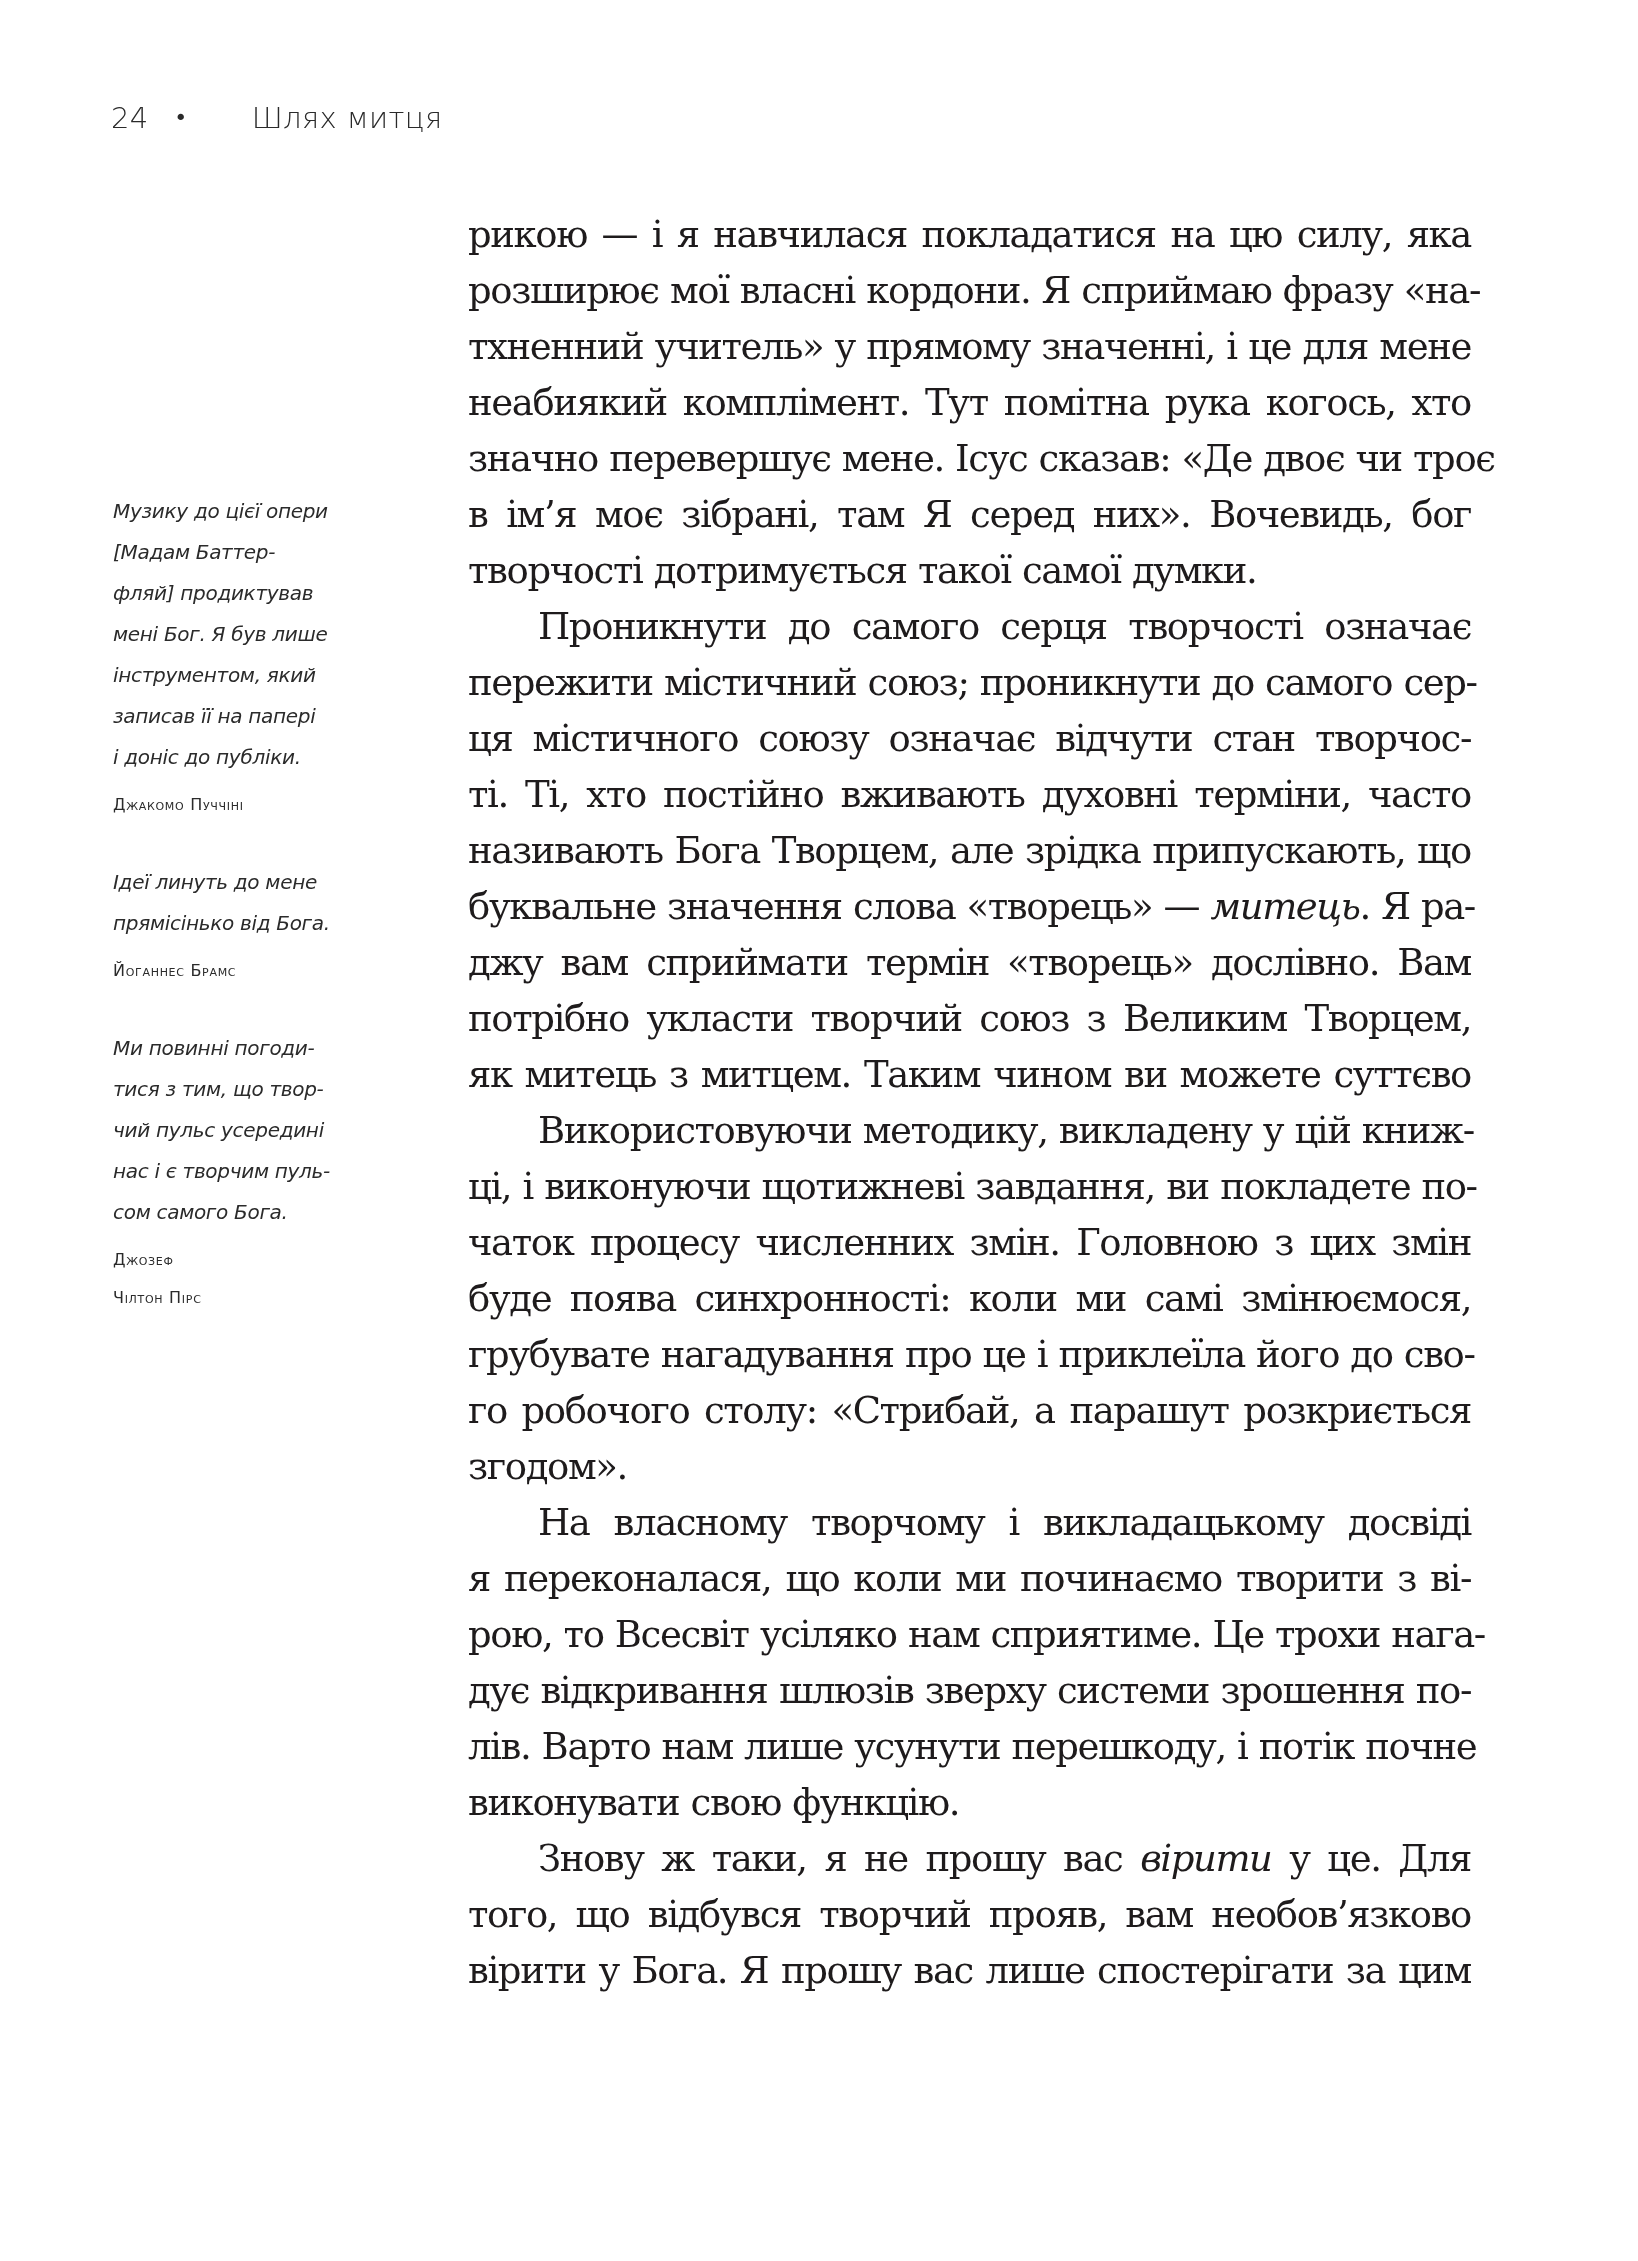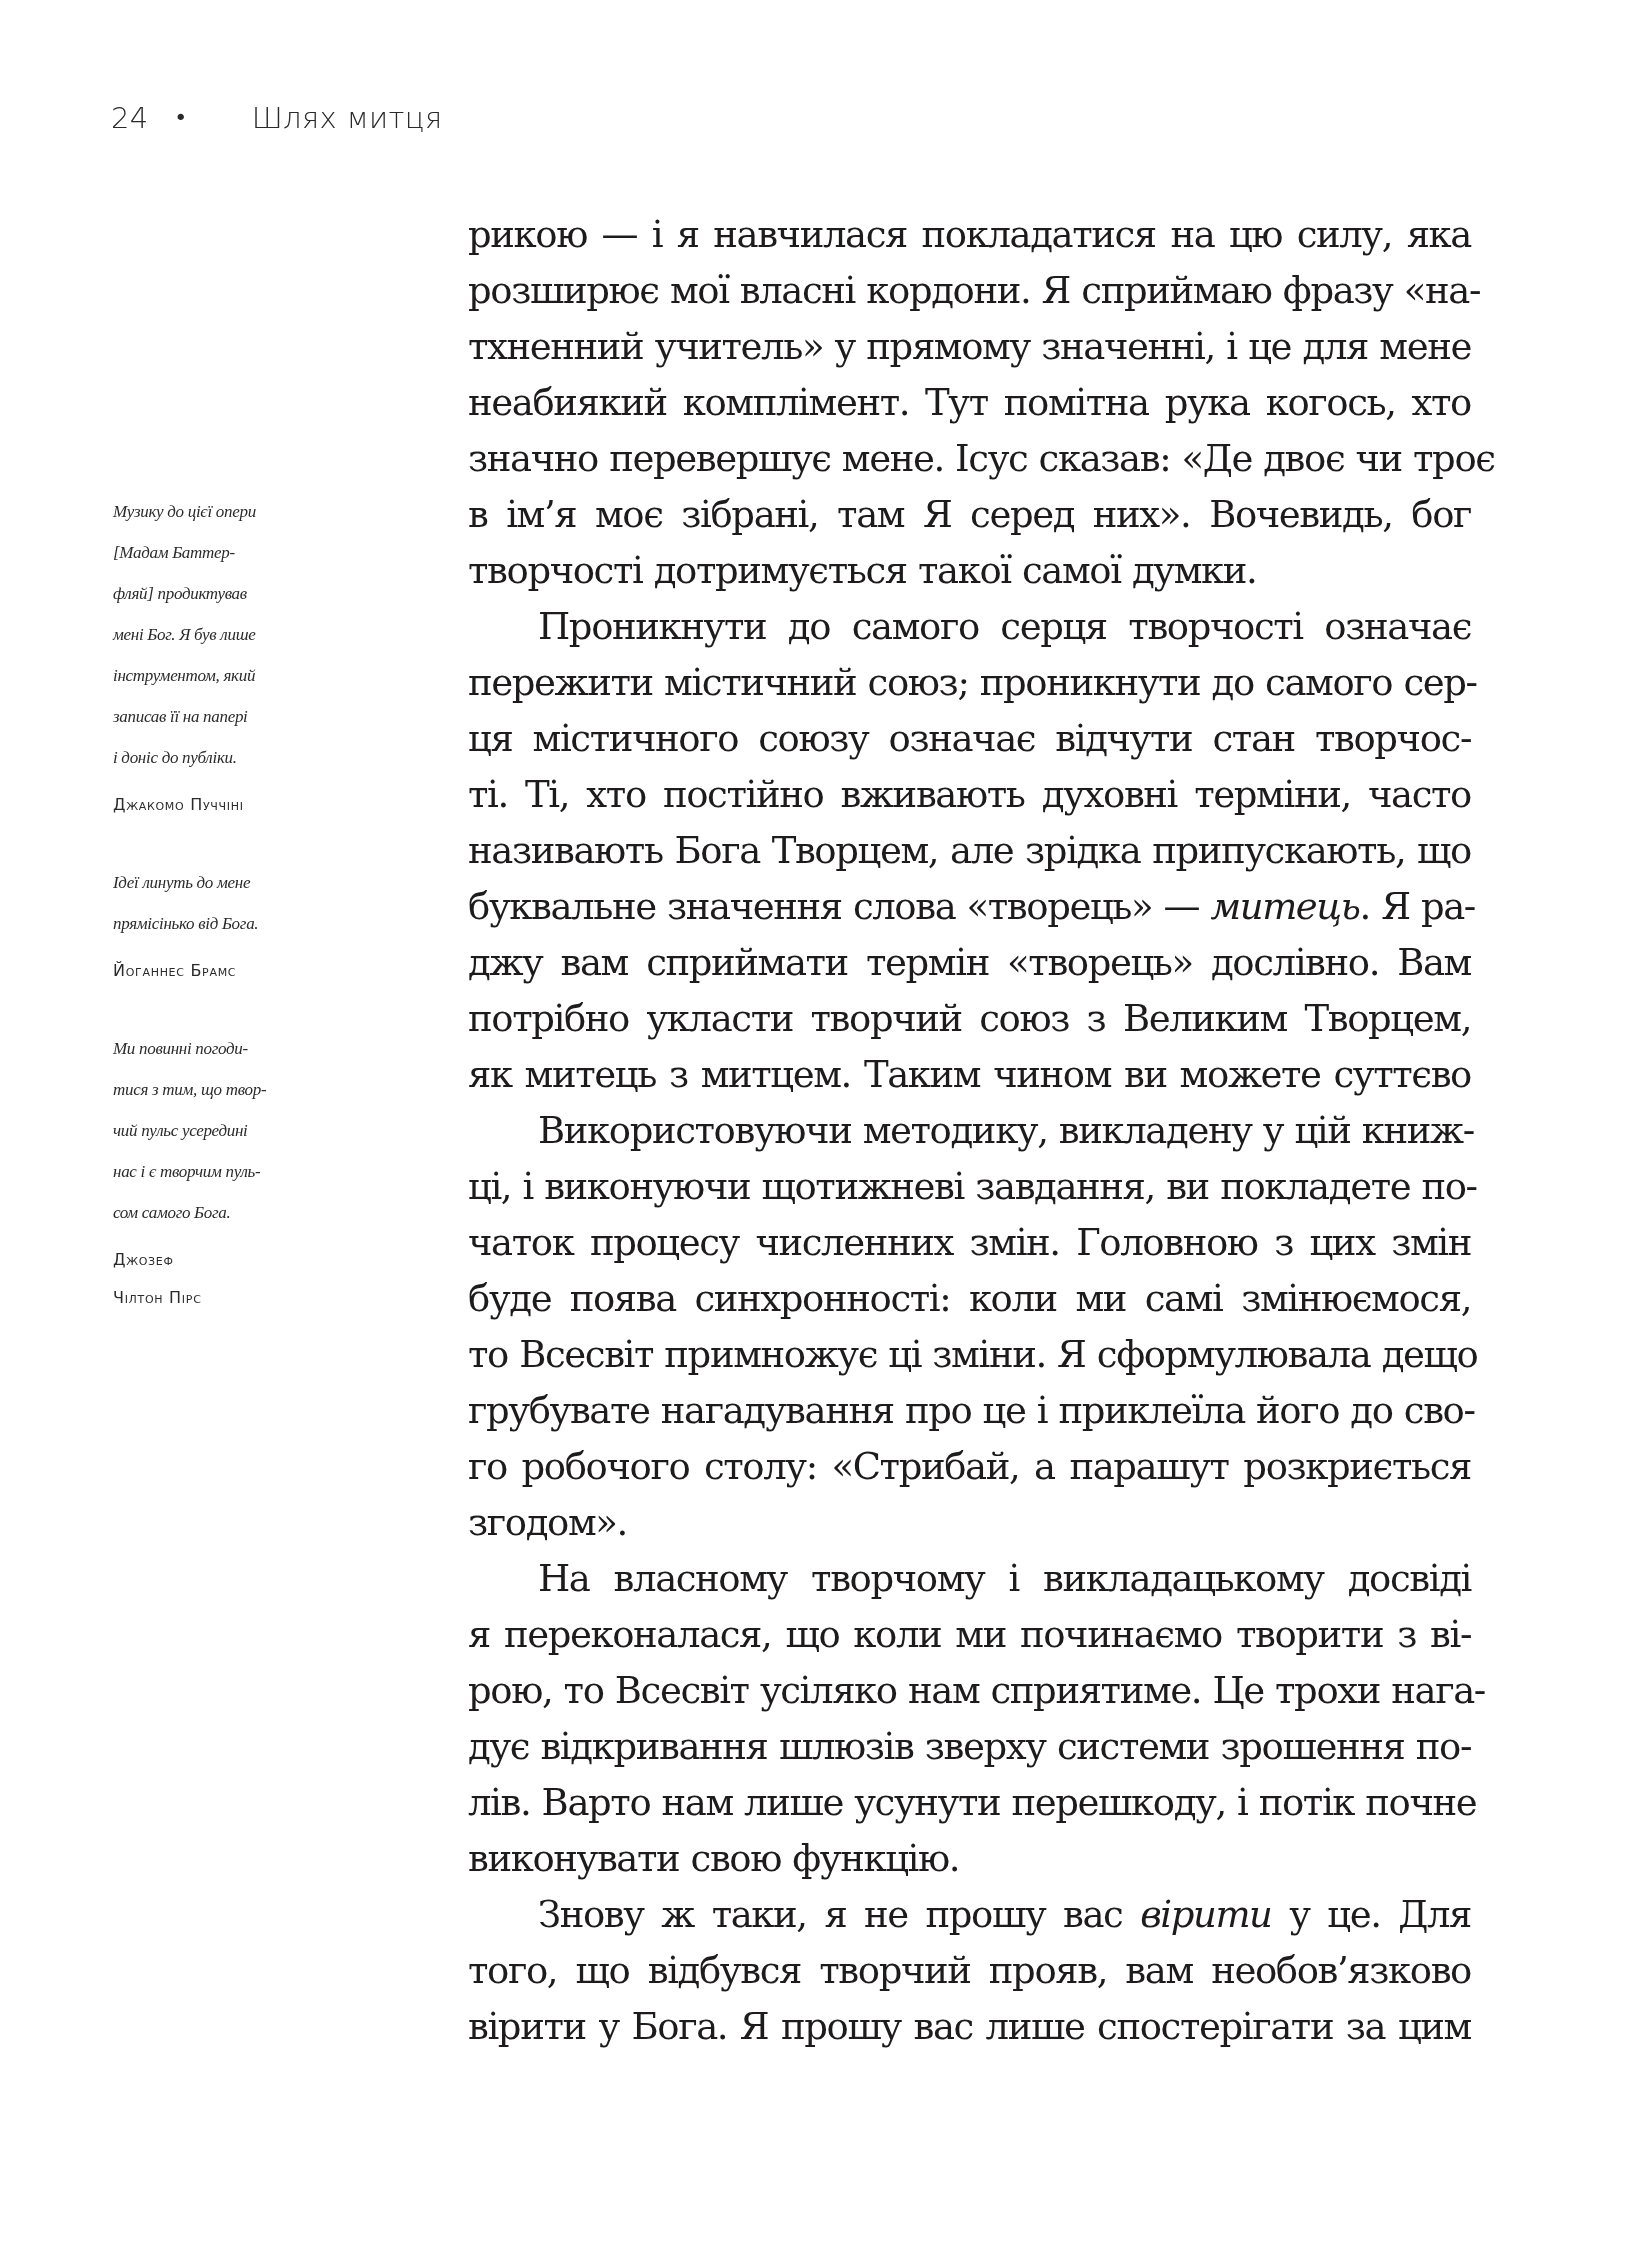--- a/index.html
+++ b/index.html
@@ -38,25 +38,24 @@
     top: 491px;
     width: 296px;
     font-family: "DejaVu Sans", sans-serif;
     color: #2b2b2b;
   }
   .quote {
     margin-bottom: 38px;
   }
   .quote-text {
     font-style: italic;
-    font-size: 17px;
+    font-size: 20px;
     line-height: 41px;
     white-space: pre-line;
     letter-spacing: -0.3px;
-    font-family: Liberation Serif, serif;
   }
   .quote-author {
     text-align: left;
     font-size: 16px;
     line-height: 38px;
     margin-top: 8px;
     font-variant: small-caps;
     letter-spacing: 0.7px;
     white-space: pre-line;
   }
@@ -145,21 +144,20 @@
     <span class="line">джу вам сприймати термін «творець» дослівно. Вам</span>
     <span class="line">потрібно укласти творчий союз з Великим Творцем,</span>
     <span class="line">як митець з митцем. Таким чином ви можете суттєво</span>
   </div>
 
   <div class="para">
     <span class="line indent">Використовуючи методику, викладену у цій книж-</span>
     <span class="line">ці, і виконуючи щотижневі завдання, ви покладете по-</span>
     <span class="line">чаток процесу численних змін. Головною з цих змін</span>
     <span class="line">буде поява синхронності: коли ми самі змінюємося,</span>
-    <span class="line">то Всесвіт примножує ці зміни. Я сформулювала дещо</span>
     <span class="line">грубувате нагадування про це і приклеїла його до сво-</span>
     <span class="line">го робочого столу: «Стрибай, а парашут розкриється</span>
     <span class="line last">згодом».</span>
   </div>
 
   <div class="para">
     <span class="line indent">На власному творчому і викладацькому досвіді</span>
     <span class="line">я переконалася, що коли ми починаємо творити з ві-</span>
     <span class="line">рою, то Всесвіт усіляко нам сприятиме. Це трохи нага-</span>
     <span class="line">дує відкривання шлюзів зверху системи зрошення по-</span>

